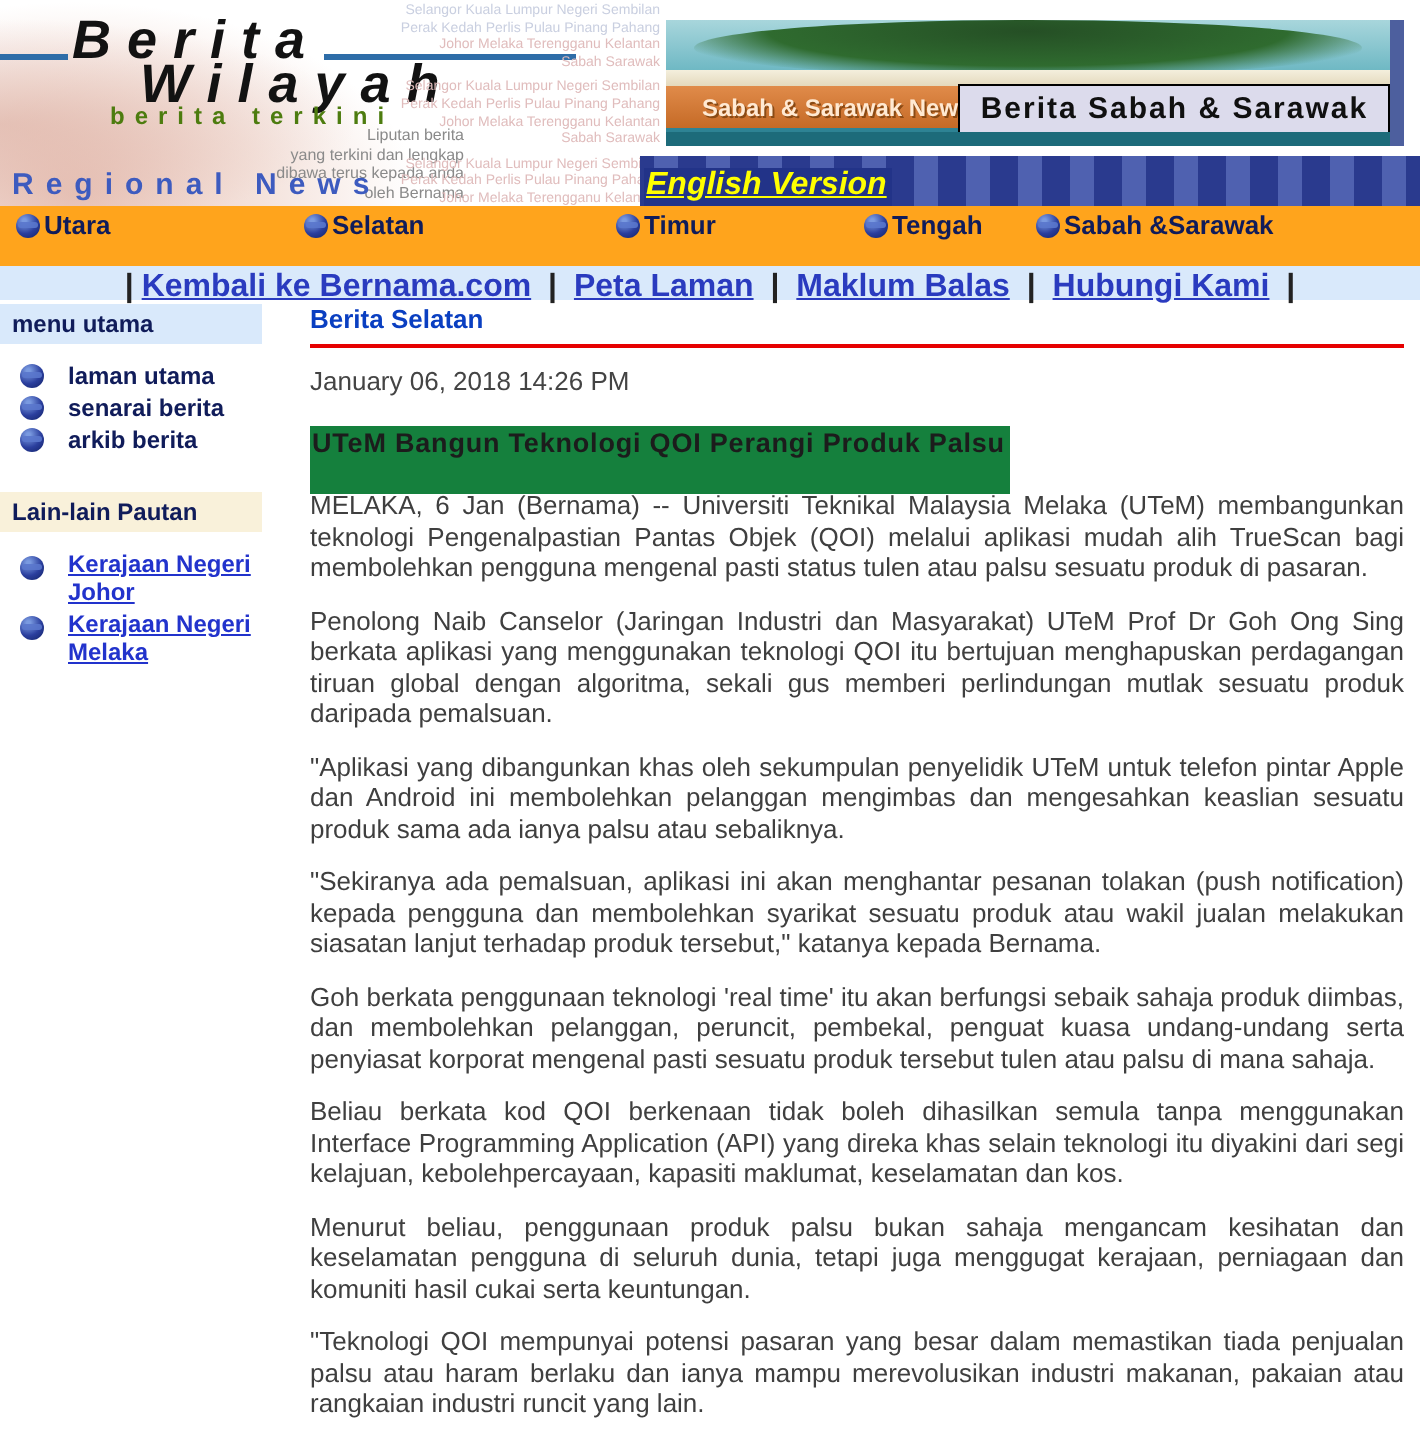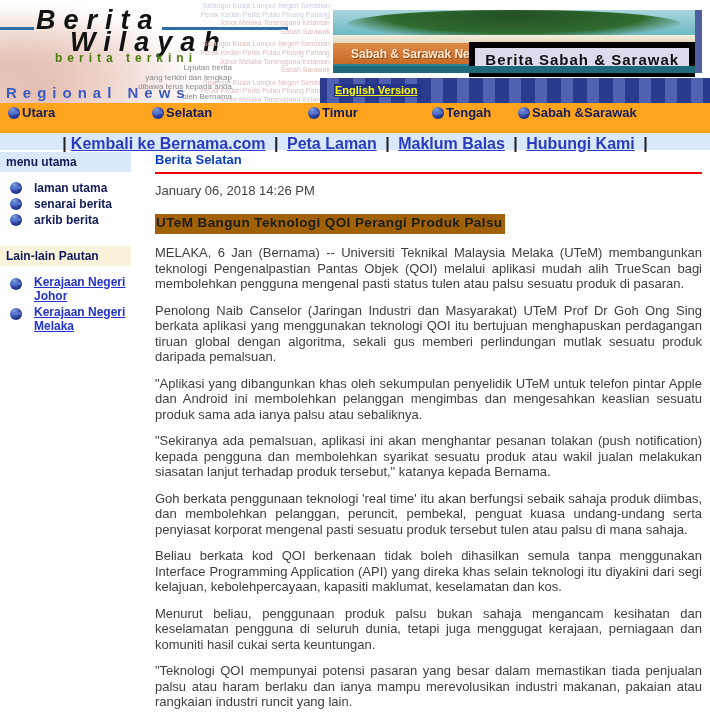--- a/index.html
+++ b/index.html
@@ -36,29 +36,29 @@
     background:linear-gradient(#a8d6dc,#5fb0bd);}
   .banner .island{position:absolute;left:4%;top:0;width:92%;height:28px;border-radius:50%;
     background:radial-gradient(ellipse at 50% 20%, #254f25 0%, #2f6b2f 55%, rgba(47,107,47,0) 78%);}
   .banner .beach{position:absolute;left:0;top:25px;width:100%;height:8px;
     background:linear-gradient(#f4efdd,#e4d9bd);}
   .banner .orange-bar{position:absolute;left:0;top:33px;width:41%;height:21px;
     background:linear-gradient(#e08b4a,#c56a26);display:flex;align-items:center;}
   .banner .news-label{margin-left:18px;font-size:12px;font-weight:bold;color:#ffe9d2;
     text-shadow:1px 1px 0 #8a4a14;white-space:nowrap;}
   .banner .gray-box{position:absolute;right:0;top:32px;width:59%;height:23px;
-    background:#dcdbec;border:6px solid #000000;display:flex;align-items:center;justify-content:center;}
+    background:#dcdbec;border:1px solid #000000;display:flex;align-items:center;justify-content:center;}
   .banner .gray-label{font-size:15px;font-weight:bold;letter-spacing:1px;color:#101010;white-space:nowrap;}
   .banner .sea-bottom{position:absolute;left:0;bottom:0;width:100%;height:7px;background:#1d6b7a;}
 
   
   .stripes{position:absolute;left:320px;top:78px;width:390px;height:25px;
     background:repeating-linear-gradient(90deg,#2a3a8e 0 7px,#4f61b0 7px 19px,#2a3a8e 19px 26px);}
-  .english{position:absolute;left:14px;top:6px;font-size:11px;font-weight:bold;color:#ffff00;
-    background:#223388;padding:0 3px 1px 1px;text-decoration:underline;white-space:nowrap;}
+  .english{position:absolute;left:2px;top:6px;font-size:16px;font-weight:bold;color:#ffff00;
+    background:#223388;padding:0 3px 1px 1px;text-decoration:underline;white-space:nowrap;font-style:italic;}
 
   
   .nav{position:relative;width:710px;height:30px;background:#ffa41c;}
   .nav-item{position:absolute;top:2px;display:flex;align-items:center;gap:2px;
     font-size:13px;font-weight:bold;color:#101c5a;cursor:pointer;}
   .ball{display:inline-block;width:12px;height:12px;border-radius:50%;position:relative;flex:0 0 12px;
     background:radial-gradient(circle at 35% 28%,#7a9ae0 8%,#2b3f9e 55%,#14246b 95%);}
   .ball::after{content:"";position:absolute;left:1px;right:1px;top:4px;height:3px;border-radius:2px;
     background:#5a77cc;opacity:.9;}
 
@@ -78,22 +78,22 @@
     font-size:12px;font-weight:bold;color:#101c5a;cursor:pointer;}
   .side-link-row{display:flex;align-items:flex-start;gap:12px;padding:1px 0 1px 10px;}
   .side-link-row .ball{margin-top:3px;}
   .side-link-row a{font-size:12px;font-weight:bold;color:#2233cc;width:98px;line-height:14px;}
 
   .content{flex:1;padding:2px 8px 0 7px;}
   .section-title{color:#0a3fc1;font-weight:bold;font-size:13px;margin:0 0 5px 0;}
   .redline{height:2px;background:#e60000;margin:0 0 9px 0;}
   .date{color:#444;font-size:13px;margin:0 0 15px 0;}
   .article-title{margin:0 0 14px 0;}
-  .article-title span{background:#a16207;color:#1c1c1c;font-weight:bold;font-size:13.5px;
-    letter-spacing:.4px;padding:1px 3px 4px 1px;margin-top:15px;}
+  .article-title span{background:#15803d;color:#1c1c1c;font-weight:bold;font-size:13.5px;
+    letter-spacing:.4px;padding:1px 3px 18px 1px;margin-top:15px;}
   .para{font-size:13px;color:#3f3f3f;text-align:justify;line-height:15.5px;margin:0 0 11px 0;}
 </style>
 </head>
 <body>
 
 <div class="header">
   <div class="photo-wash"></div>
   <div class="rule-a"></div>
   <div class="rule-b"></div>
   <div class="logo1">Berita</div>

